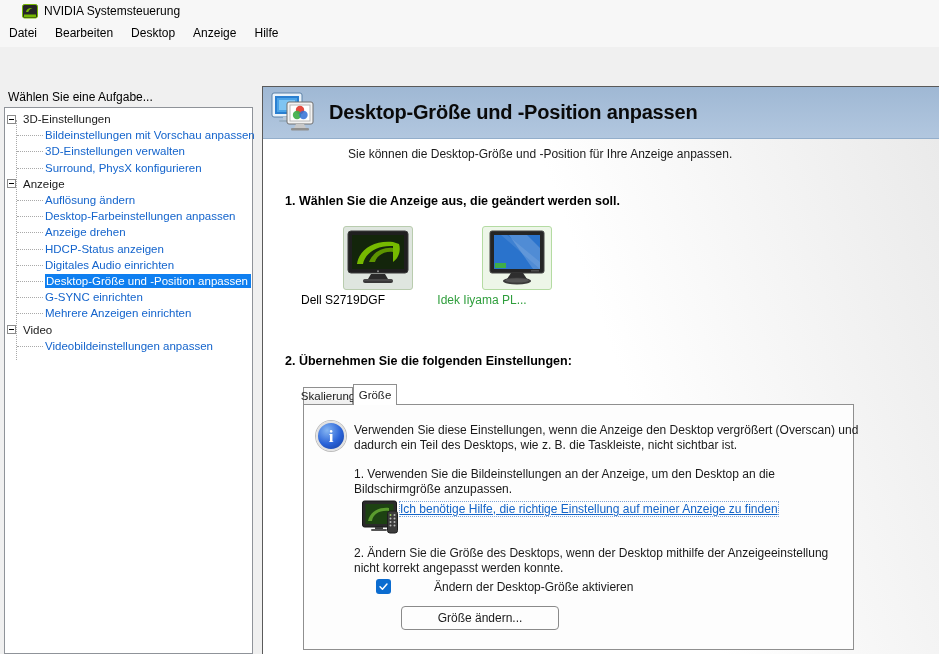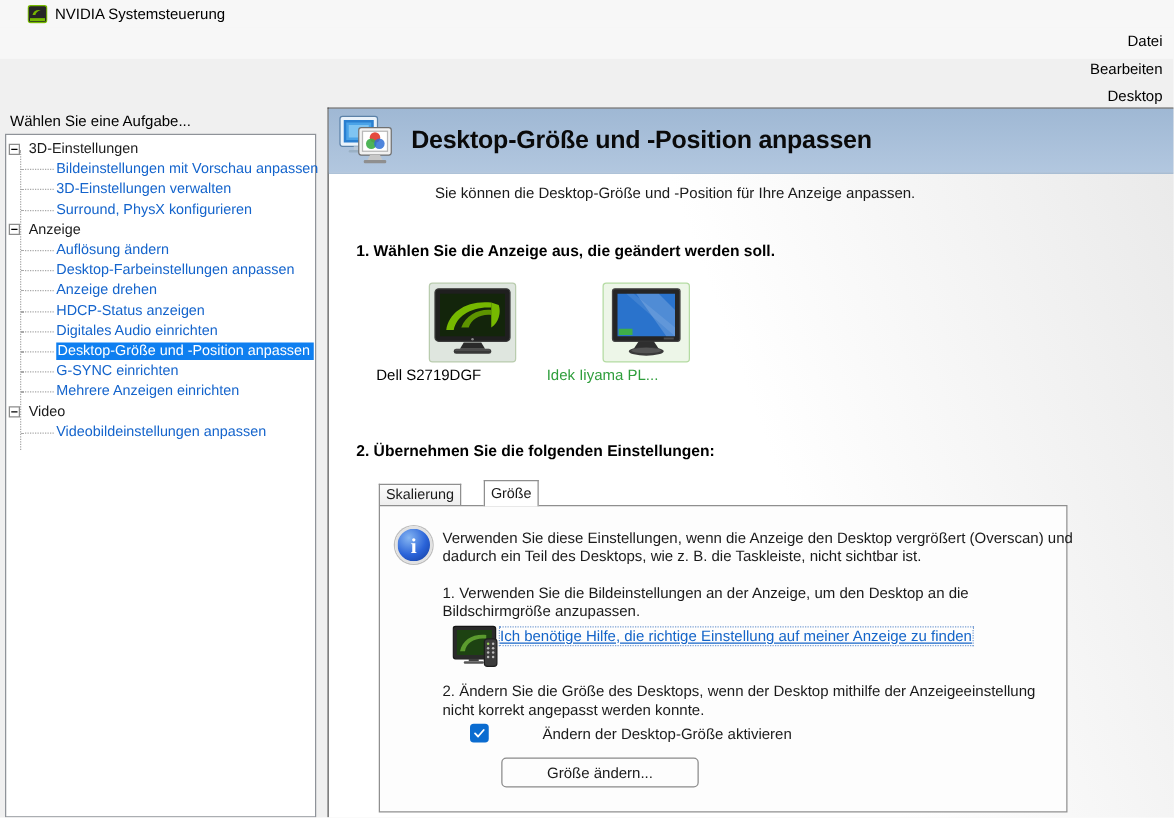--- a/index.html
+++ b/index.html
@@ -5,21 +5,21 @@
   * { margin:0; padding:0; box-sizing:border-box; }
   html,body { background:#fff; }
   body { font-family:"Liberation Sans","DejaVu Sans",sans-serif; font-size:12px; color:#1a1a1a; }
   .window { position:relative; width:939px; height:654px; background:#f0f0f0; overflow:hidden; }
 
   
   .titlebar { position:absolute; left:0; top:0; width:100%; height:22px; background:#f7f7f7; display:flex; align-items:center; padding-left:22px; }
   .titlebar .apptitle { margin-left:6px; font-size:12px; color:#000; }
 
   
-  .menubar { position:absolute; left:0; top:22px; width:100%; height:25px; background:#f7f7f7; display:flex; align-items:flex-end;flex-direction:column; }
+  .menubar { position:absolute; left:0; top:22px; width:100%; height:25px; background:#f7f7f7; display:flex; align-items:flex-start; }
   .menubar .mitem { padding:4px 9px; color:#000; cursor:default; }
 
   
   .toolbar { position:absolute; left:0; top:47px; width:100%; height:36px;
              background:linear-gradient(#fafafa,#ececec); border-bottom:1px solid #c9c9c9;
              display:flex; align-items:center; }
   .navbtn { width:27px; height:27px; border-radius:50%; display:flex; align-items:center; justify-content:center; }
   .navbtn.back { margin-left:8px; background:radial-gradient(circle at 50% 32%,#8fd97c,#3aa42e 58%,#1f7d17); border:1px solid #1c6f15; }
   .navbtn.fwd  { background:radial-gradient(circle at 50% 32%,#d6d6d6,#a0a0a0 58%,#818181); border:1px solid #757575; }
   .backlabel { margin:0 6px 0 7px; color:#000; }
@@ -57,22 +57,22 @@
   .h2 { left:22px; top:267px; }
 
   .tile { position:absolute; width:70px; height:64px; border-radius:3px; display:flex; align-items:center; justify-content:center; }
   .tile1 { left:80px; top:139px; background:#dfe6df; border:1px solid #b9ccae; }
   .tile2 { left:219px; top:139px; background:#edf6e8; border:1px solid #b4dba2; }
   .tile-label { position:absolute; top:206px; width:140px; text-align:center; }
   .tl1 { left:10px; color:#000; }
   .tl2 { left:149px; color:#2f9e3c; }
 
   .tab { position:absolute; border:1px solid #8f8f8f; display:flex; align-items:center; justify-content:center; font-size:11.5px; cursor:pointer; }
-  .tab.inactive { left:40px; top:300px; width:66px; height:17px; background:linear-gradient(#fcfcfc,#eeeeee); border-bottom:none; }
-  .tab.active { left:90px; top:297px; width:44px; height:21px; background:#fff; border-bottom:none; z-index:3;margin-left:34px; }
+  .tab.inactive { left:40px; top:300px; width:50px; height:17px; background:linear-gradient(#fcfcfc,#eeeeee); border-bottom:none; }
+  .tab.active { left:90px; top:297px; width:44px; height:21px; background:#fff; border-bottom:none; z-index:3; }
 
   .panel { position:absolute; left:40px; top:317px; width:551px; height:246px; background:#fdfdfd; border:1px solid #8f8f8f; }
   .infoicon { position:absolute; left:12px; top:16px; width:30px; height:30px; border-radius:50%;
               background:radial-gradient(circle at 35% 28%,#86b6f2,#2a63d8 55%,#123a9a);
               border:2px solid #e2e2e2; box-shadow:0 0 0 1px #bdbdbd;
               display:flex; align-items:center; justify-content:center; }
   .infoicon span { color:#fff; font-family:"Liberation Serif","DejaVu Serif",serif; font-weight:bold; font-size:17px; line-height:1; }
   .ptext { position:absolute; color:#1a1a1a; line-height:15px; }
   .info-text { left:50px; top:18px; width:508px; }
   .instr1 { left:50px; top:62px; width:490px; }

